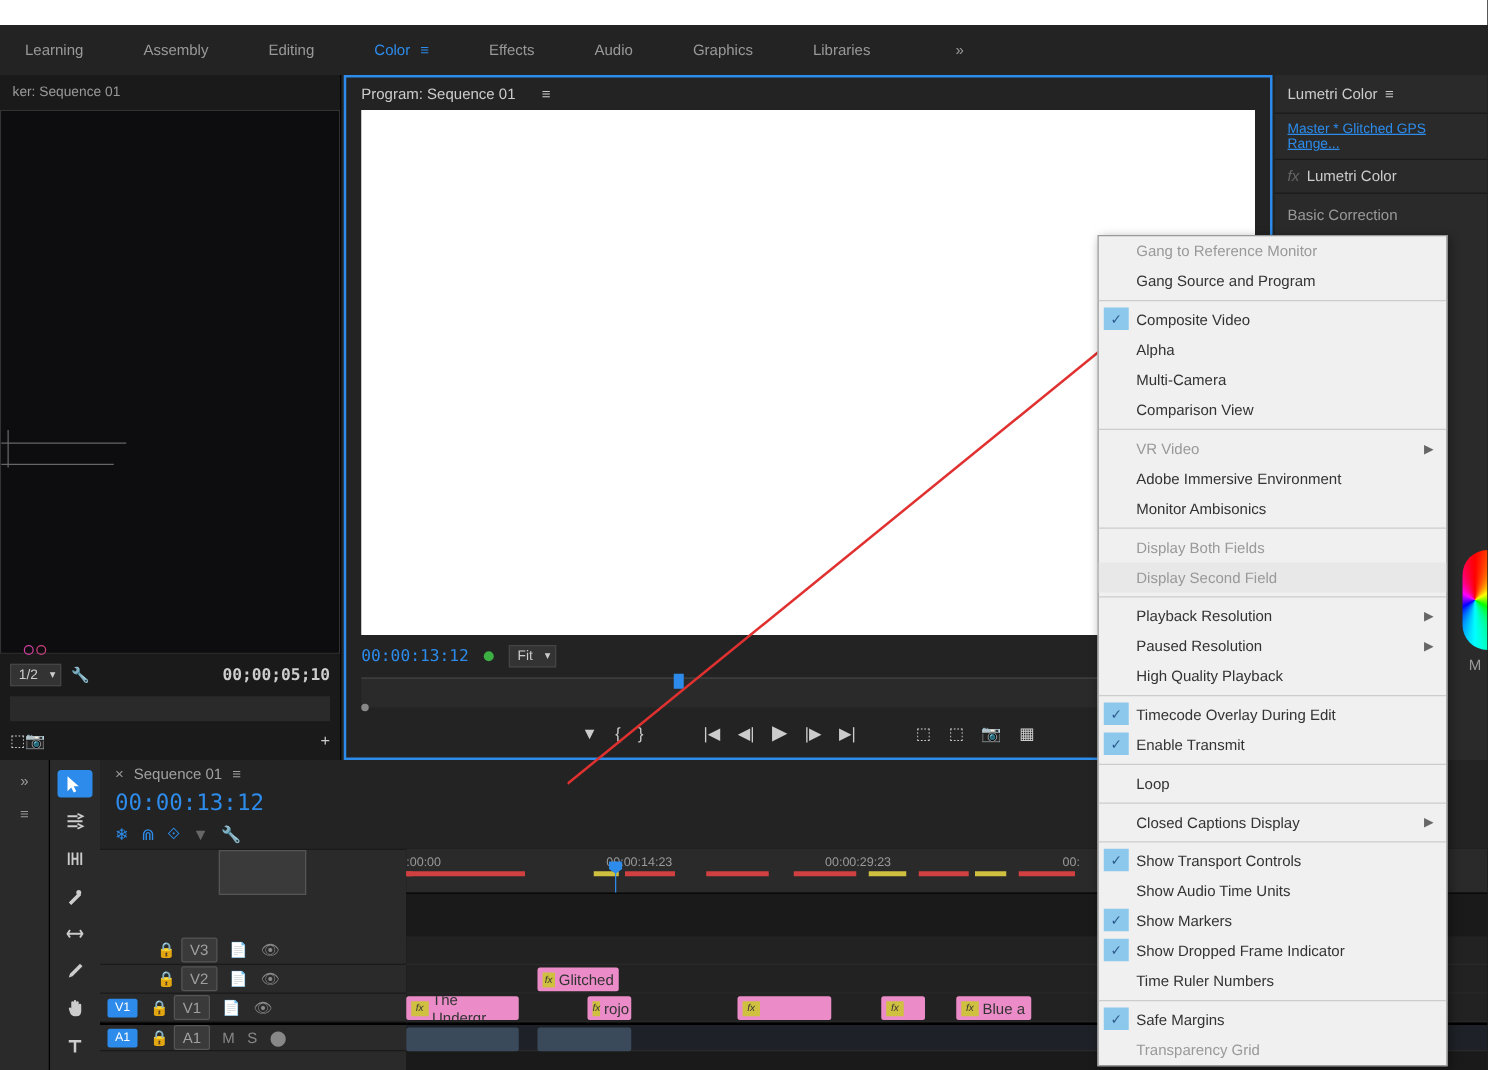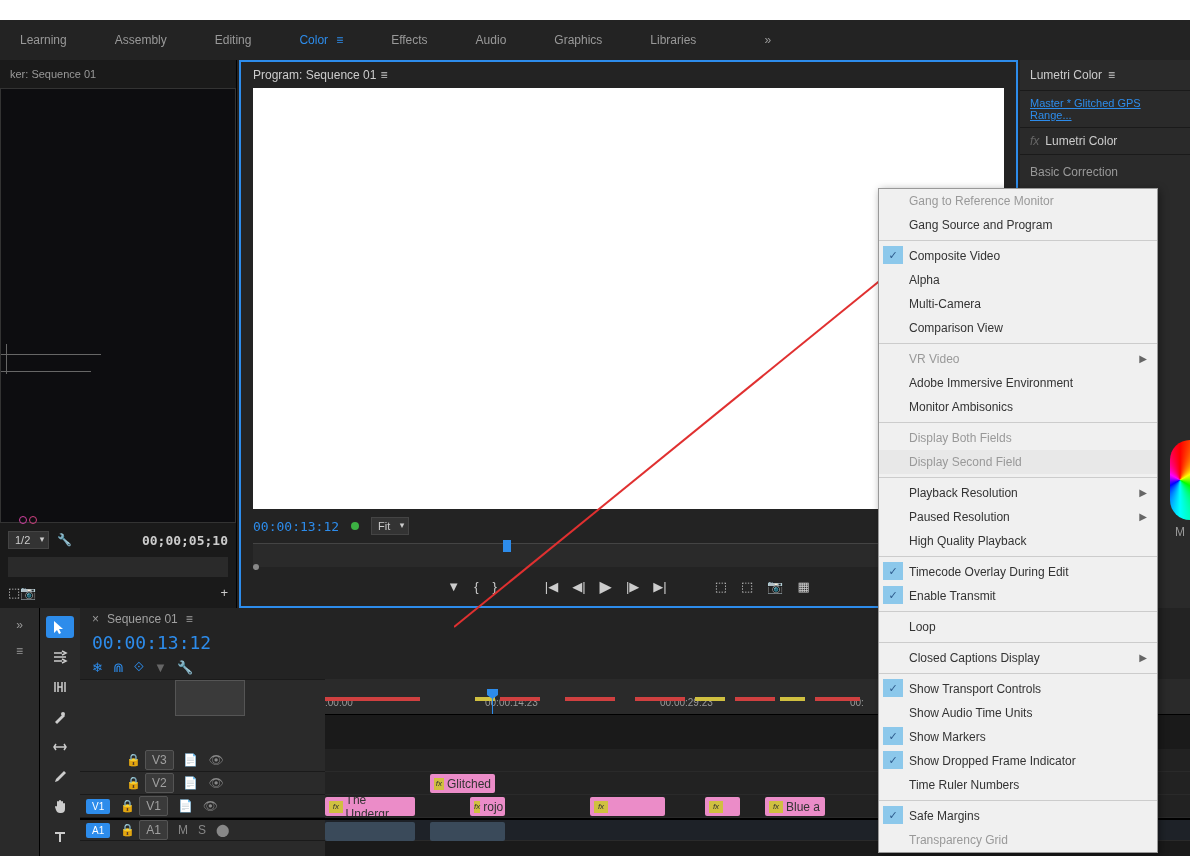--- a/index.html
+++ b/index.html
@@ -4,25 +4,25 @@
 <style>
 * { margin: 0; padding: 0; box-sizing: border-box; font-family: 'Segoe UI', Arial, sans-serif; font-size: 12px; }
 body { background: #232323; color: #a0a0a0; width: 1190px; height: 856px; overflow: hidden; position: relative; }
 .top-bar { height: 20px; background: #fff; }
 .workspace-tabs { height: 40px; background: #232323; display: flex; align-items: center; padding: 0 20px; gap: 48px; position: relative; }
 .workspace-tab { padding: 12px 0; cursor: pointer; color: #999; }
 .workspace-tab.active { color: #2d8ceb; }
 .workspace-tab-icon { color: #2d8ceb; margin-left: 8px; }
 .more-icon { margin-left: 20px; color: #999; cursor: pointer; }
 .main-area { display: flex; height: 548px; }
-.source-panel { width: 237px; background: #1a1a1a; border-right: 1px solid #000; display: flex; flex-direction: column; }
+.source-panel { width: 273px; background: #1a1a1a; border-right: 1px solid #000; display: flex; flex-direction: column; }
 .panel-header { padding: 8px 10px; color: #999; font-size: 11px; }
 .source-viewer { flex: 1; background: #0a0a0a; position: relative; border: 1px solid #333; }
 .program-panel { flex: 1; background: #232323; display: flex; flex-direction: column; border: 2px solid #2d8ceb; margin: 0 2px; }
-.program-header { padding: 6px 12px; display: flex; align-items: center; gap: 4px; color: #ccc; }
+.program-header { padding: 6px 12px; display: flex; align-items: center; gap: 21px; color: #ccc; }
 .program-viewer { flex: 1; background: #fff; margin: 0 12px; }
 .program-controls { padding: 8px 12px; display: flex; align-items: center; gap: 12px; }
 .timecode { color: #2d8ceb; font-family: monospace; font-size: 13px; }
 .green-dot { width: 8px; height: 8px; background: #3cb043; border-radius: 50%; }
 .dropdown { background: #333; border: 1px solid #444; padding: 2px 18px 2px 6px; color: #ccc; position: relative; font-size: 11px; }
 .dropdown::after { content: '▾'; position: absolute; right: 4px; font-size: 9px; }
 .ruler { height: 24px; background: #2a2a2a; margin: 0 12px; position: relative; border-top: 1px solid #444; }
 .playhead-mini { position: absolute; left: 250px; top: -4px; width: 8px; height: 12px; background: #2d8ceb; }
 .transport { display: flex; justify-content: center; gap: 14px; padding: 10px; align-items: center; }
 .transport-icon { color: #ccc; cursor: pointer; font-size: 13px; }
@@ -47,21 +47,21 @@
 .track-headers { width: 245px; background: #2a2a2a; }
 .track-header-row { height: 23px; display: flex; align-items: center; gap: 4px; padding: 0 6px; border-bottom: 1px solid #1a1a1a; font-size: 10px; }
 .track-target { background: #2d8ceb; color: #fff; padding: 2px 6px; border-radius: 2px; font-size: 10px; }
 .track-label { background: #3a3a3a; padding: 2px 6px; border-radius: 2px; border: 1px solid #555; }
 .track-toggles { display: flex; gap: 10px; margin-left: 6px; color: #888; }
 .track-toggles span { cursor: pointer; }
 .tracks-area { flex: 1; position: relative; background: #1a1a1a; }
 .time-ruler { height: 36px; background: #2a2a2a; position: relative; border-bottom: 1px solid #000; }
 .time-mark-red { position: absolute; height: 4px; background: #d04040; top: 18px; }
 .time-mark-yellow { position: absolute; height: 4px; background: #d0c040; top: 18px; }
-.time-label { position: absolute; top: 18px; color: #999; font-size: 10px; }
+.time-label { position: absolute; top: 6px; color: #999; font-size: 10px; }
 .playhead { position: absolute; left: 167px; top: 10px; bottom: 0; width: 1px; background: #2d8ceb; z-index: 10; }
 .playhead::before { content: ''; position: absolute; top: 0; left: -5px; width: 11px; height: 10px; background: #2d8ceb; clip-path: polygon(0 0, 100% 0, 100% 60%, 50% 100%, 0 60%); }
 .track-row { height: 23px; border-bottom: 1px solid #2a2a2a; position: relative; background: #222; }
 .track-row.audio { background: #1e2228; }
 .clip { position: absolute; height: 19px; top: 2px; border-radius: 2px; display: flex; align-items: center; padding: 0 4px; font-size: 10px; color: #333; overflow: hidden; }
 .clip-pink { background: #eb8cc8; }
 .clip-fx { width: 14px; height: 12px; background: #d0c040; margin-right: 3px; font-size: 8px; display: flex; align-items: center; justify-content: center; font-style: italic; }
 .audio-clip { position: absolute; height: 19px; top: 2px; background: #3a4a5a; border-radius: 2px; }
 .context-menu { position: absolute; left: 878px; top: 188px; width: 280px; background: #f0f0f0; border: 1px solid #999; box-shadow: 2px 2px 8px rgba(0,0,0,0.4); z-index: 100; color: #333; }
 .menu-item { padding: 5px 30px; cursor: pointer; position: relative; }

